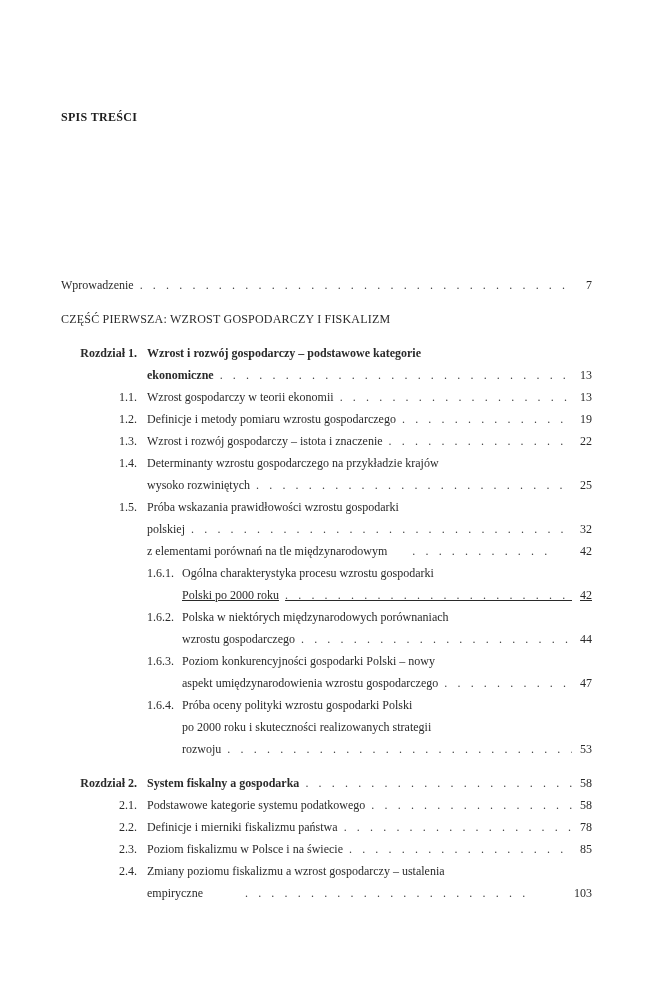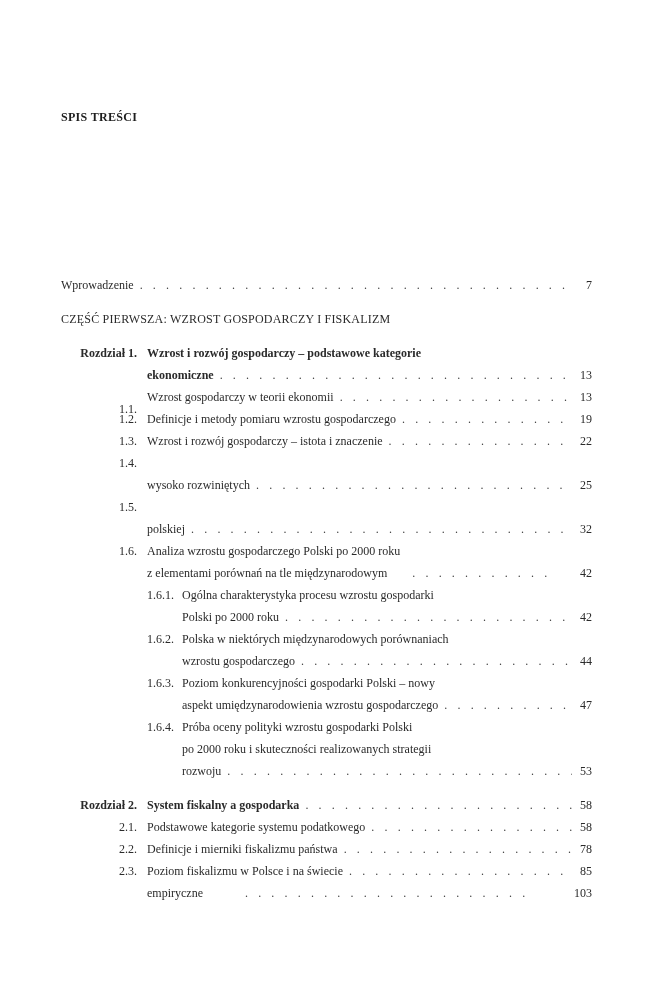--- a/index.html
+++ b/index.html
@@ -51,21 +51,21 @@
   <div class="row">
     <div class="line" style="left:86px; right:0;">
       <span class="txt bold">ekonomiczne</span>
       <span class="dots"></span>
       <span class="pg">13</span>
     </div>
   </div>
 
   <div id="ch1-sections">
       <div class="row">
-        <span class="lbl" style="left: 0px; width: 76px; margin-top: 12px;">1.1.</span>
+        <span class="lbl" style="left: 0px; width: 76px;">1.1.</span>
         <div class="line" style="left: 86px; right: 0px;">
           <span class="txt">Wzrost gospodarczy w teorii ekonomii</span>
           <span class="dots"></span>
           <span class="pg">13</span>
         </div>
       </div>
       <div class="row">
         <span class="lbl" style="left: 0px; width: 76px;">1.2.</span>
         <div class="line" style="left: 86px; right: 0px;">
           <span class="txt">Definicje i metody pomiaru wzrostu gospodarczego</span>
@@ -76,61 +76,61 @@
       <div class="row">
         <span class="lbl" style="left: 0px; width: 76px;">1.3.</span>
         <div class="line" style="left: 86px; right: 0px;">
           <span class="txt">Wzrost i rozwój gospodarczy – istota i znaczenie</span>
           <span class="dots"></span>
           <span class="pg">22</span>
         </div>
       </div>
       <div class="row">
         <span class="lbl" style="left: 0px; width: 76px;">1.4.</span>
+        <div class="line" style="left: 86px;">
+          <span class="txt">Determinanty wzrostu gospodarczego na przykładzie krajów</span>
+        </div>
       </div>
       <div class="row">
         <div class="line" style="left: 86px; right: 0px;">
           <span class="txt">wysoko rozwiniętych</span>
           <span class="dots"></span>
           <span class="pg">25</span>
         </div>
       </div>
       <div class="row">
         <span class="lbl" style="left: 0px; width: 76px;">1.5.</span>
+        <div class="line" style="left: 86px;">
+          <span class="txt">Próba wskazania prawidłowości wzrostu gospodarki</span>
+        </div>
       </div>
       <div class="row">
         <div class="line" style="left: 86px; right: 0px;">
           <span class="txt">polskiej</span>
           <span class="dots"></span>
           <span class="pg">32</span>
-        </div>
-      </div>
-      <div class="row">
-        <span class="lbl" style="left: 0px; width: 76px;">1.6.</span>
-        <div class="line" style="left: 86px;">
-          <span class="txt">Analiza wzrostu gospodarczego Polski po 2000 roku</span>
         </div>
       </div>
       <div class="row">
         <div class="line" style="left: 86px; right: 0px; gap: 19px;">
           <span class="txt">z elementami porównań na tle międzynarodowym</span>
           <span class="dots"></span>
           <span class="pg">42</span>
         </div>
       </div>
     </div>
   <div id="ch1-subsections">
       <div class="row">
         <span class="lbl" style="left: 86px; text-align: left;">1.6.1.</span>
         <div class="line" style="left: 121px;">
           <span class="txt">Ogólna charakterystyka procesu wzrostu gospodarki</span>
         </div>
       </div>
       <div class="row">
-        <div class="line" style="left: 121px; right: 0px;">
+        <div class="line" style="left: 121px; right: 0px; text-decoration: underline;">
           <span class="txt">Polski po 2000 roku</span>
           <span class="dots"></span>
           <span class="pg">42</span>
         </div>
       </div>
       <div class="row">
         <span class="lbl" style="left: 86px; text-align: left;">1.6.2.</span>
         <div class="line" style="left: 121px;">
           <span class="txt">Polska w niektórych międzynarodowych porównaniach</span>
         </div>
@@ -205,20 +205,26 @@
       </div>
       <div class="row">
         <span class="lbl" style="left: 0px; width: 76px;">2.3.</span>
         <div class="line" style="left: 86px; right: 0px;">
           <span class="txt">Poziom fiskalizmu w Polsce i na świecie</span>
           <span class="dots"></span>
           <span class="pg">85</span>
         </div>
       </div>
       <div class="row">
+        <span class="lbl" style="left: 0px; width: 76px;">2.4.</span>
+        <div class="line" style="left: 86px;">
+          <span class="txt">Zmiany poziomu fiskalizmu a wzrost gospodarczy – ustalenia</span>
+        </div>
+      </div>
+      <div class="row">
         <div class="line" style="left: 86px; right: 0px; gap: 36px;">
           <span class="txt">empiryczne</span>
           <span class="dots"></span>
           <span class="pg">103</span>
         </div>
       </div>
     </div>
 </div>
 
 </body></html>

